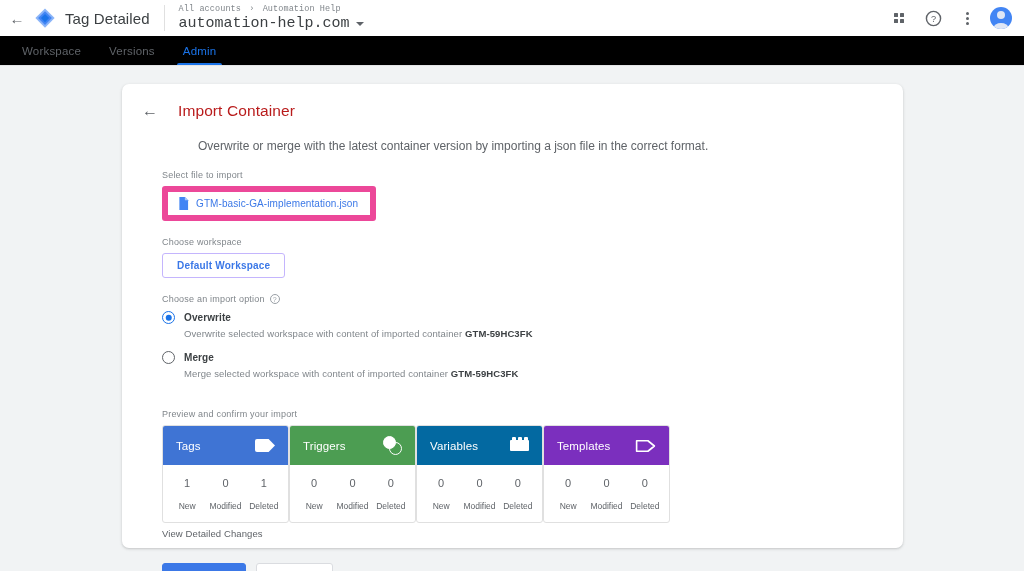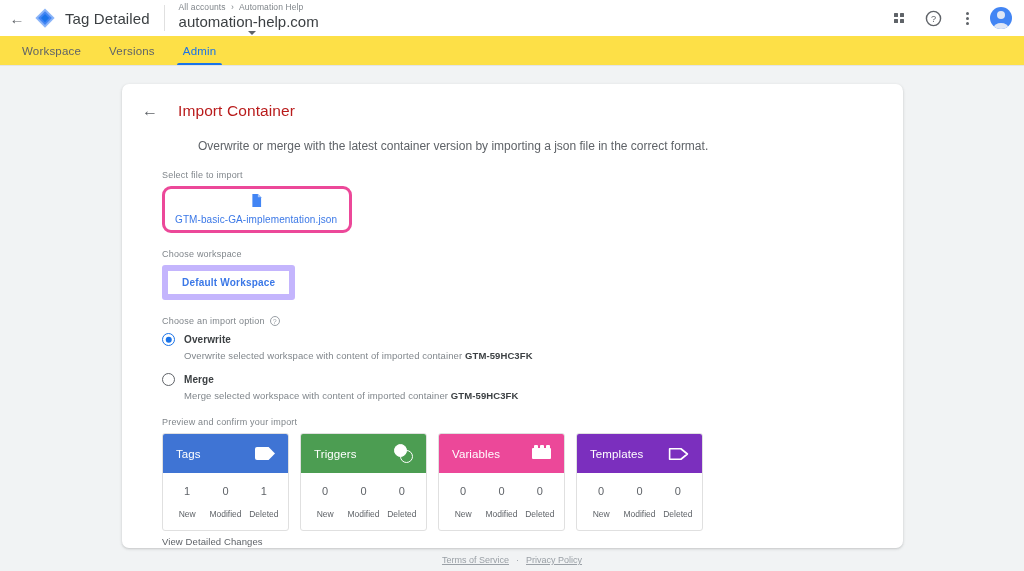--- a/index.html
+++ b/index.html
@@ -22,26 +22,26 @@
     width: 26px; height: 26px; display: flex;
     align-items: center; justify-content: center;
     color: #5f6368; font-size: 15px; cursor: pointer;
   }
   .gtm-logo { width: 22px; height: 22px; margin-left: 4px; flex: none; }
   .brand {
     font-size: 15px; color: #3c4043; margin-left: 9px;
     letter-spacing: .1px; white-space: nowrap;
   }
   .vdiv { width: 1px; height: 26px; background: #e0e0e0; margin: 0 14px; }
-  .acct { display: flex; flex-direction: column; justify-content: center; }
+  .acct { display: flex; flex-direction: column; justify-content: center; font-family: Liberation Mono, monospace; }
   .crumb { font-size: 8.5px; color: #80868b; letter-spacing: .1px; line-height: 11px; }
   .crumb .sep { margin: 0 3px; }
   .acct-title {
     font-size: 15px; color: #3c4043; line-height: 18px;
-    display: flex; align-items: center; white-space: nowrap; flex-direction: column;
+    display: flex; align-items: center; white-space: nowrap;
   }
   .caret {
     margin-left: 6px; width: 0; height: 0;
     border-left: 4px solid transparent; border-right: 4px solid transparent;
     border-top: 4px solid #5f6368;
   }
   .bar-right { margin-left: auto; display: flex; align-items: center; gap: 12px; }
   .icon-btn {
     width: 22px; height: 22px; display: flex;
     align-items: center; justify-content: center;
@@ -61,21 +61,21 @@
     border-radius: 50%; background: #dfe6f5;
   }
   .avatar::after {
     content: ""; position: absolute; bottom: -4px; left: 50%;
     transform: translateX(-50%); width: 15px; height: 10px;
     border-radius: 50% 50% 0 0; background: #dfe6f5;
   }
 
   
   .tabs {
-    height: 30px; background: #fde047; display: flex;
+    height: 30px; background: #000000; display: flex;
     align-items: stretch; padding-left: 8px;
     border-bottom: 1px solid #e3e4e6;
   }
   .tab {
     padding: 0 14px; display: flex; align-items: center;
     font-size: 11.5px; color: #5f6368; cursor: pointer;
     position: relative; letter-spacing: .2px;
   }
   .tab.active { color: #1a73e8; font-weight: 500; }
   .tab.active::after {
@@ -97,27 +97,27 @@
 
   .card-body { padding: 0 40px 0 40px; margin-top: 19px; }
   .desc { font-size: 12px; color: #5f6368; line-height: 15px; margin-left: 36px; }
 
   .field-label {
     font-size: 9px; color: #80868b; letter-spacing: .2px;
     margin-top: 16px; margin-bottom: 6px; display: block;
   }
   .file-chip {
     display: inline-flex; align-items: center; gap: 7px;
-    border: 3px solid #ec4899; border-radius: 9px;
-    padding: 5px 12px 5px 10px; background: #fff; cursor: pointer; flex-direction: column;
+    border: 6px solid #ec4899; border-radius: 3px;
+    padding: 5px 12px 5px 10px; background: #fff; cursor: pointer;
   }
   .file-chip .fname { font-size: 10px; color: #3b78e7; letter-spacing: .1px; }
 
   .ws-btn {
-    display: inline-block; border: 6px solid #c4b5fd; border-radius: 3px;
+    display: inline-block; border: 1px solid #c4b5fd; border-radius: 3px;
     padding: 6px 14px; font-size: 10px; font-weight: 700;
     color: #3b78e7; background: #fff; cursor: pointer; letter-spacing: .2px;
   }
 
   .opt-label-row { display: flex; align-items: center; gap: 5px; margin-top: 16px; margin-bottom: 7px; }
   .opt-label-row .field-label { margin: 0; }
   .help-circle {
     width: 10px; height: 10px; border-radius: 50%;
     border: 1px solid #9aa0a6; color: #9aa0a6;
     font-size: 7px; display: flex; align-items: center;
@@ -135,24 +135,24 @@
     transform: translate(-50%,-50%);
     width: 6.5px; height: 6.5px; border-radius: 50%; background: #1a73e8;
   }
   .radio-label { font-size: 10px; font-weight: 700; color: #3c4043; letter-spacing: .1px; }
   .radio-sub {
     font-size: 9.5px; color: #80868b; margin: 4px 0 0 22px; letter-spacing: .1px;
   }
   .radio-sub b { color: #3c4043; font-weight: 700; }
   .radio-group-2 { margin-top: 12px; }
 
-  .preview-label { margin-top: 16px; }
+  .preview-label { margin-top: 30px; }
 
   
-  .cards-row { display: flex; gap: 11px; }
+  .cards-row { display: flex; }
   .pcard {
     width: 127px; border: 1px solid #e0e0e0; border-radius: 3px;
     background: #fff; overflow: hidden;
   }
   .pcard-head {
     height: 39px; display: flex; align-items: center;
     justify-content: space-between; padding: 0 13px; color: #fff;
   }
   .pcard-head .t { font-size: 11.5px; letter-spacing: .1px; }
   .pcard-body { padding: 12px 5px 11px; }
@@ -351,21 +351,21 @@
             </div>
             <div class="caps">
               <div>New</div>
               <div>Modified</div>
               <div>Deleted</div>
             </div>
           </div>
         </div>
 
         <div class="pcard">
-          <div class="pcard-head" style="background:#ec4899">
+          <div class="pcard-head" style="background:#0369a1">
             <span class="t">Variables</span>
             <span class="lego"></span>
           </div>
           <div class="pcard-body">
             <div class="nums">
               <div>0</div>
               <div>0</div>
               <div>0</div>
             </div>
             <div class="caps">
@@ -402,19 +402,14 @@
       <div class="detail-link">View Detailed Changes</div>
 
       <div class="btn-row">
         <div class="btn btn-primary">Confirm</div>
         <div class="btn btn-secondary">Cancel</div>
       </div>
 
     </div>
   </div>
 
-  <div class="footer">
-    <a>Terms of Service</a>
-    <span class="dot">·</span>
-    <a>Privacy Policy</a>
-  </div>
 
 </div>
 
 </body></html>

